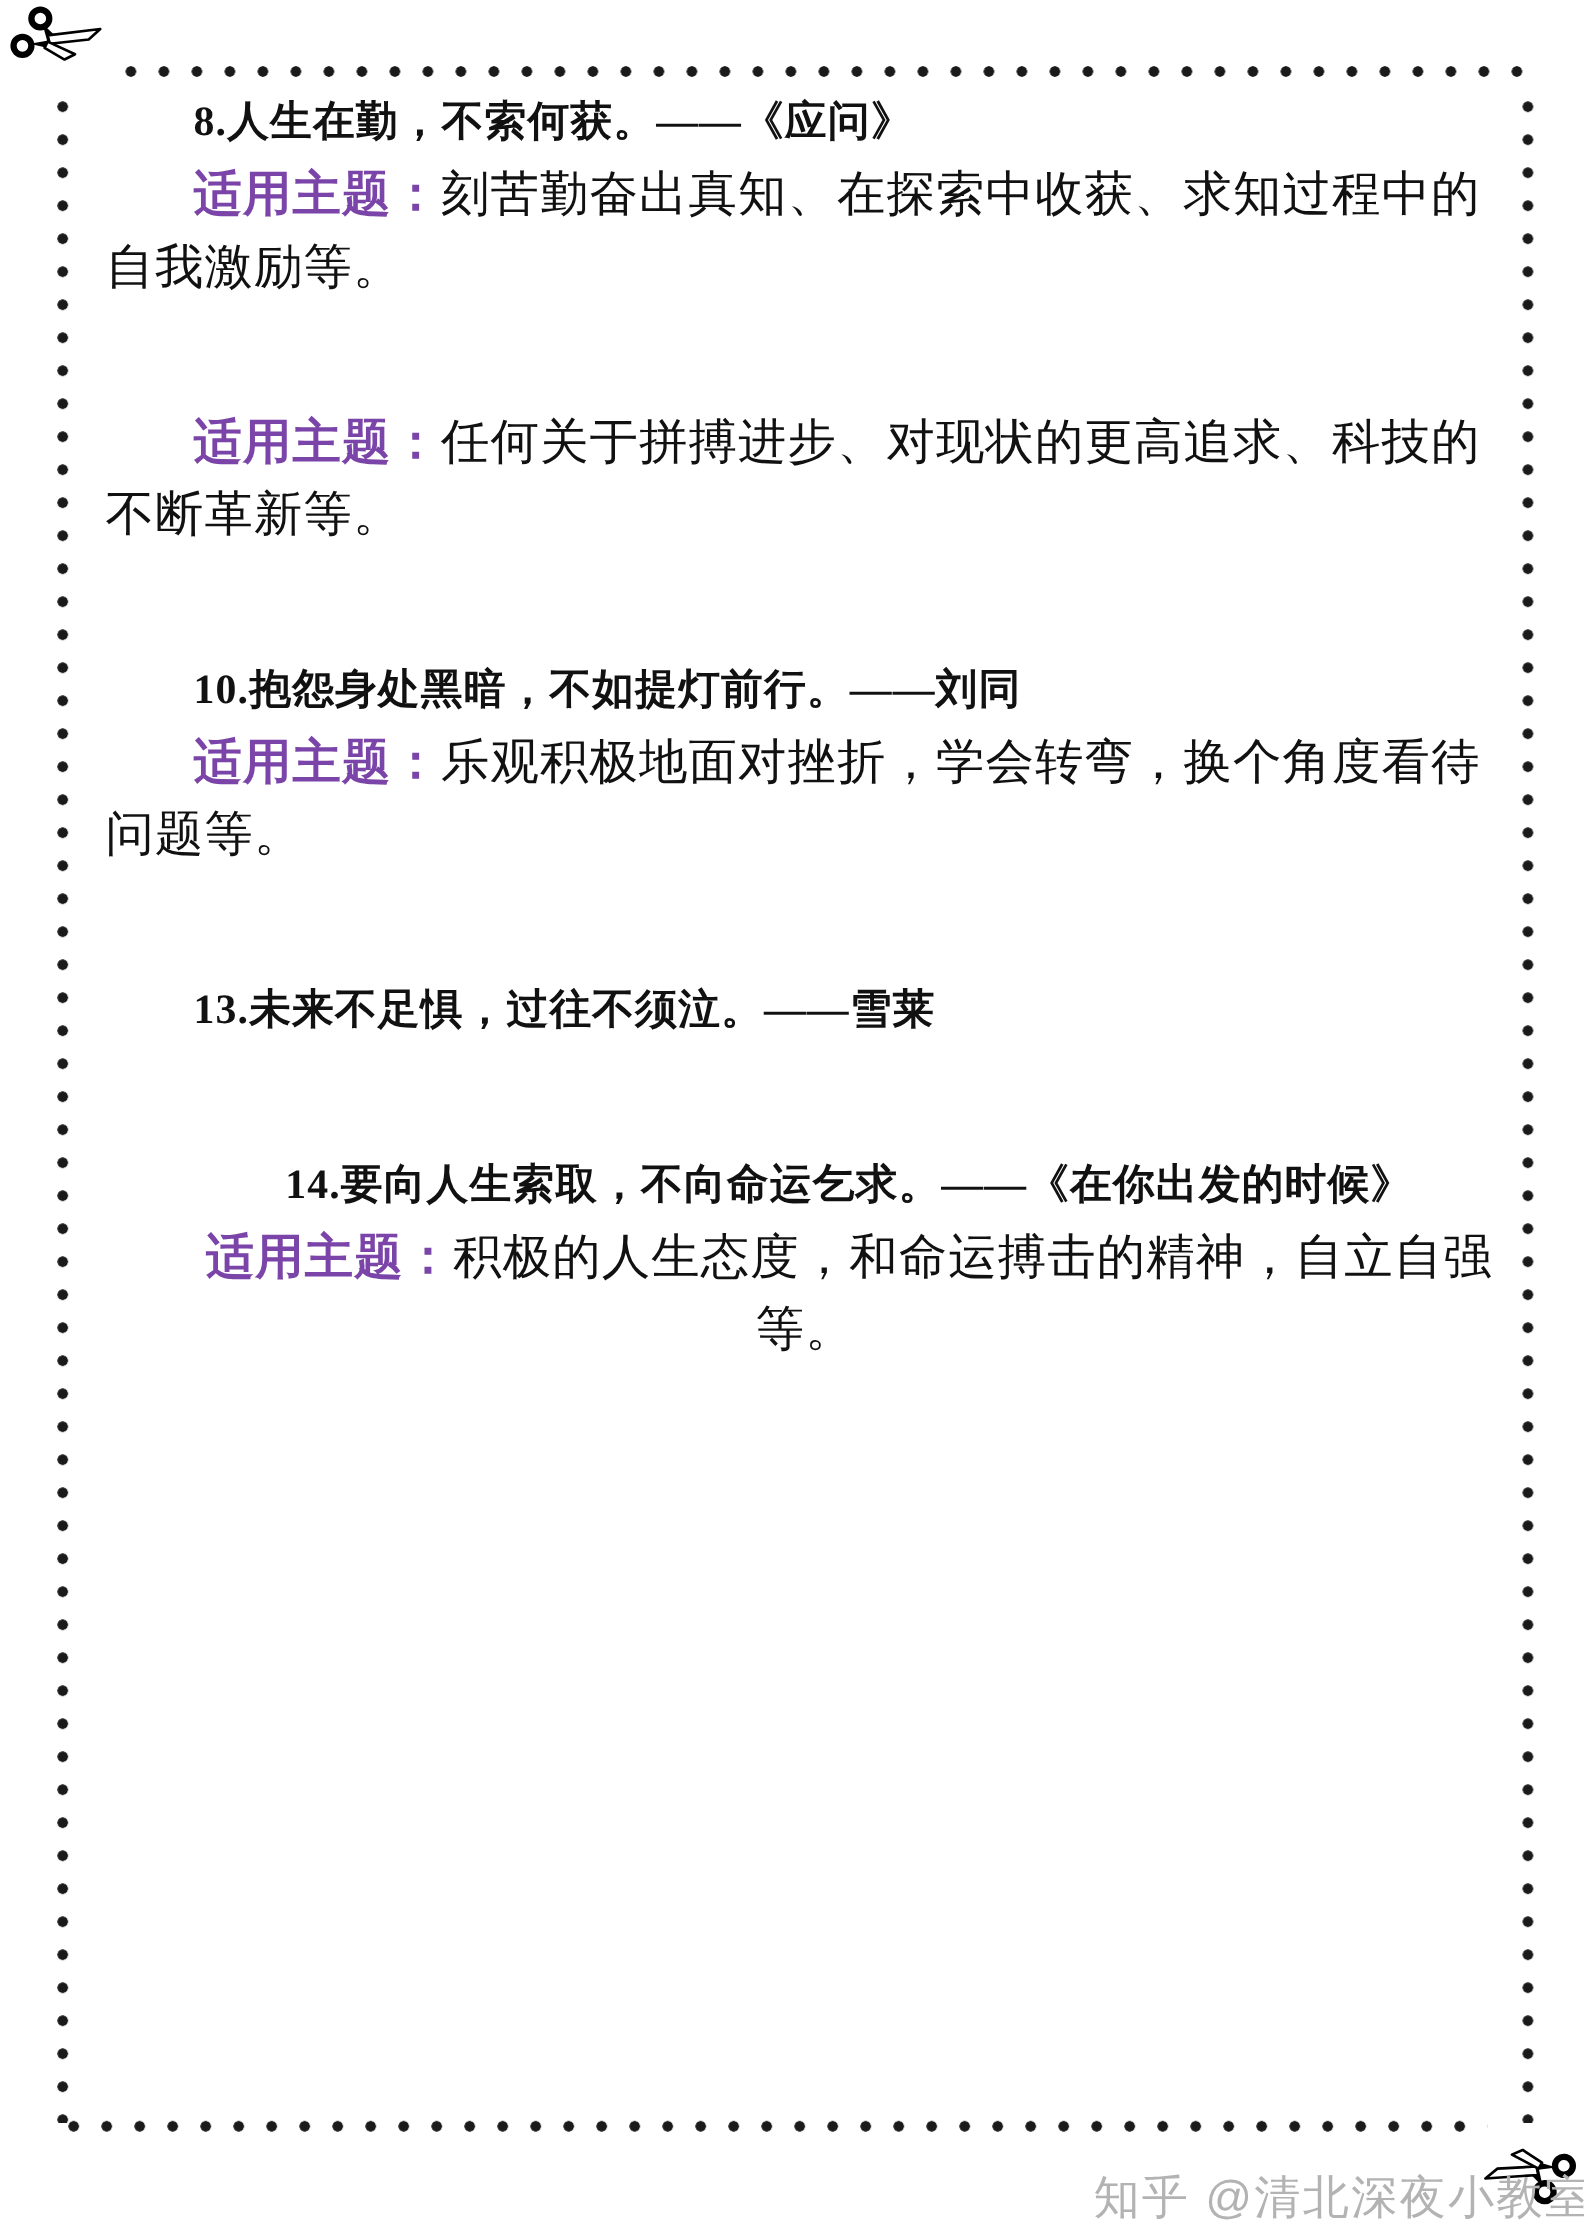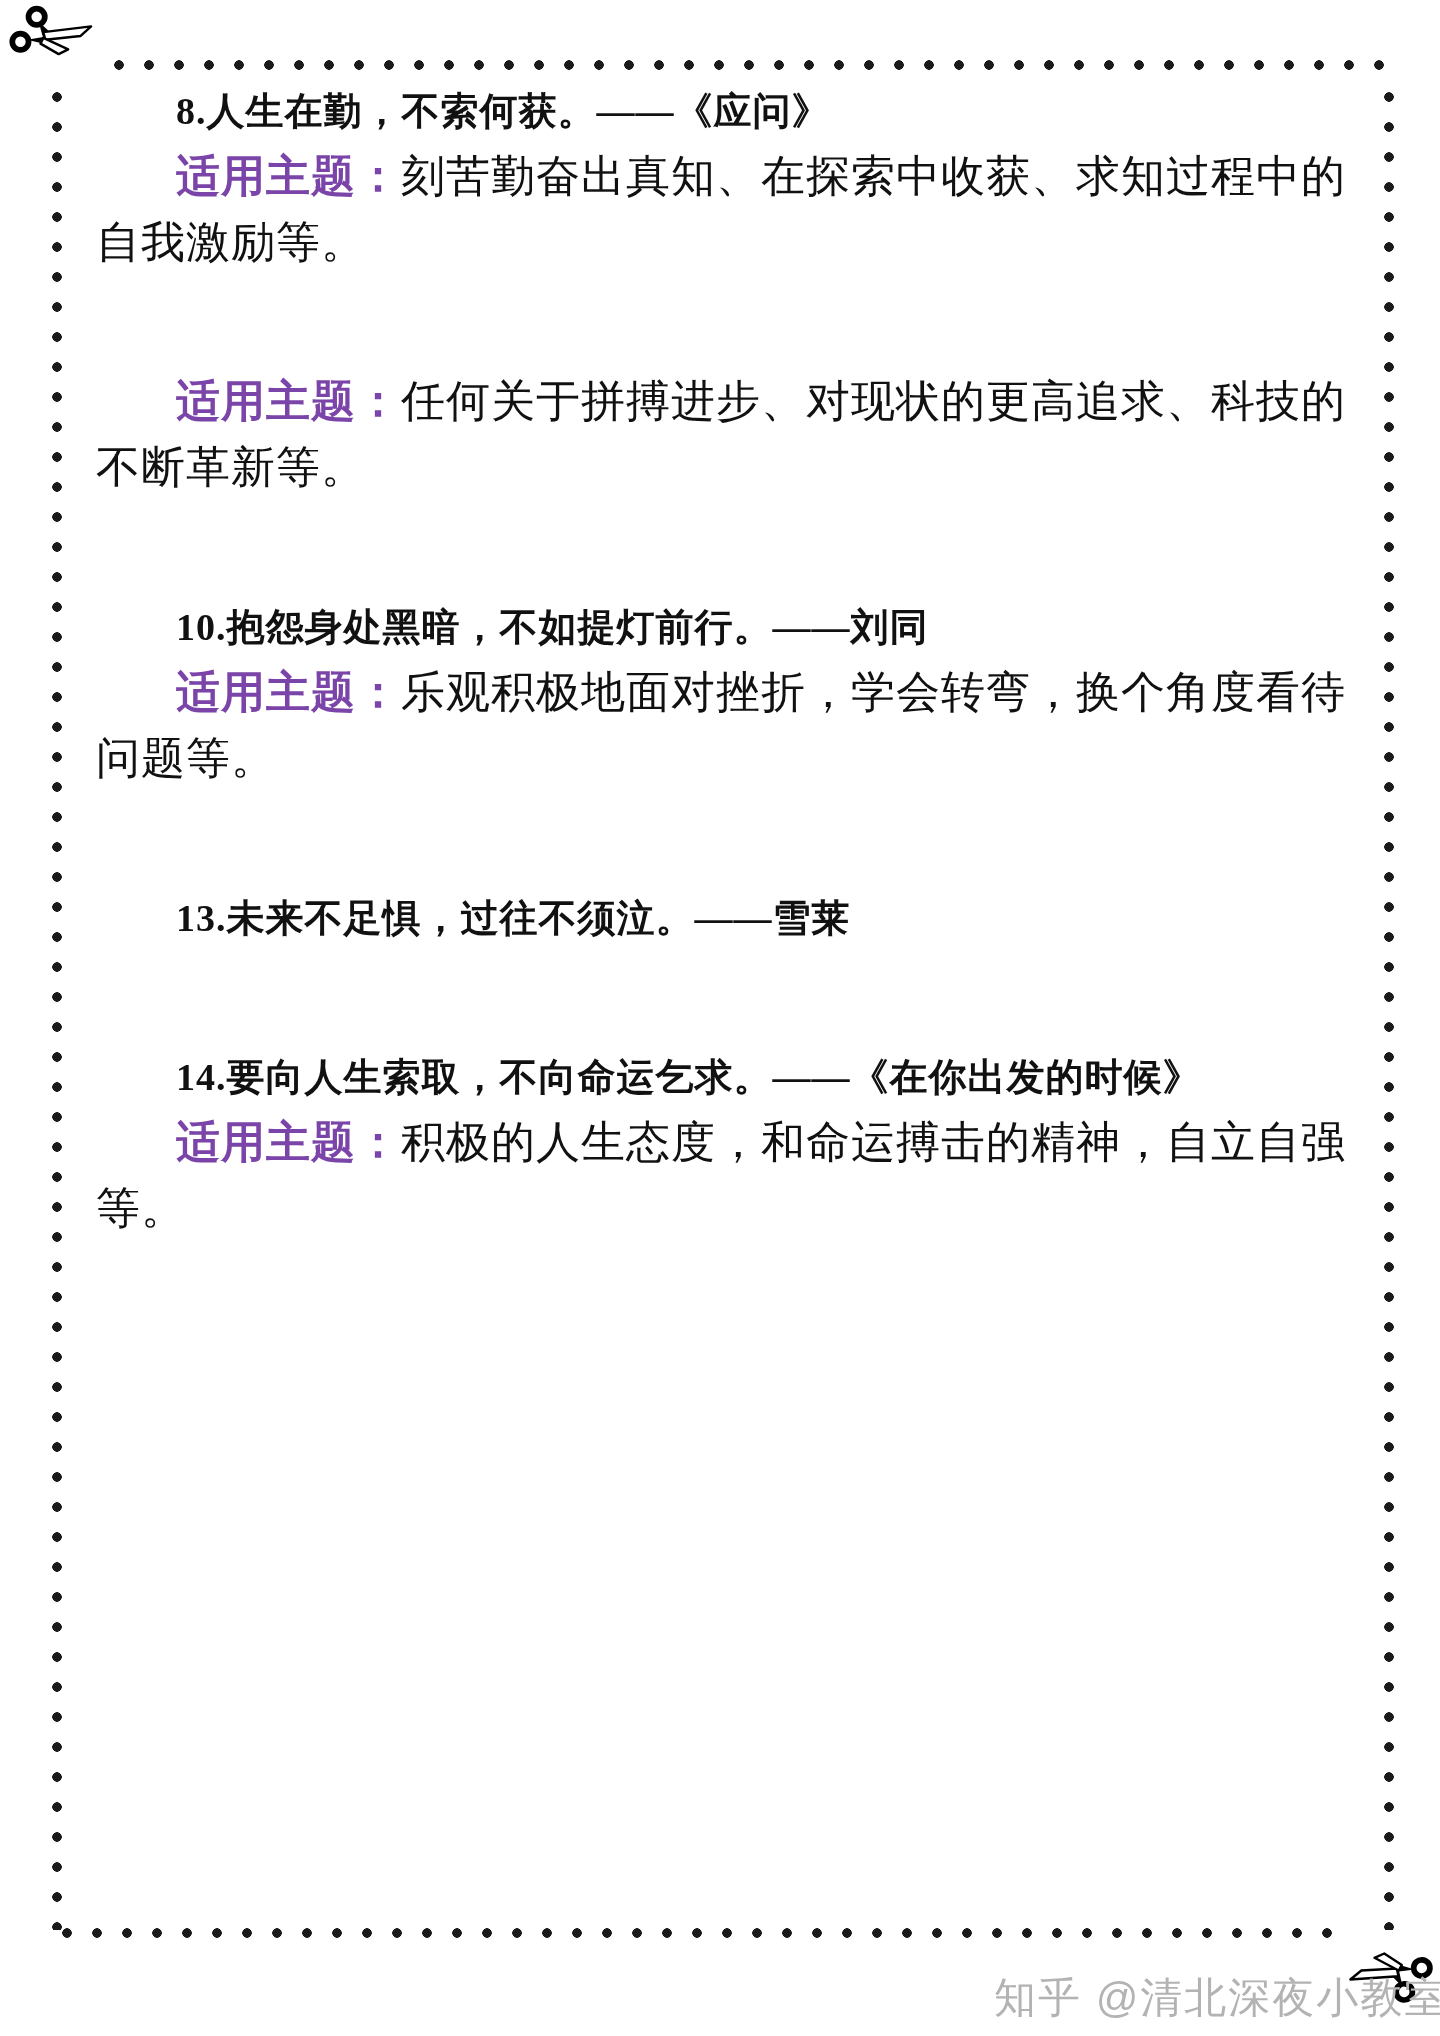--- a/index.html
+++ b/index.html
@@ -56,21 +56,21 @@
   
   .content {
     position: absolute;
     left: 72px;
     top: 0;
     width: 1272px;
     padding-top: 78px;
     margin-left: 24px;
   }
   .item { margin-bottom: 93px; }
-  .item:last-child { margin-bottom: 0; }
+  .item:last-child { margin-bottom: 0; text-align: center; }
   .quote {
     margin: 0;
     font-size: 38px;
     line-height: 66px;
     font-weight: 900;
     text-indent: 80px;
     letter-spacing: 1px;
   }
   .theme {
     margin: 0;

